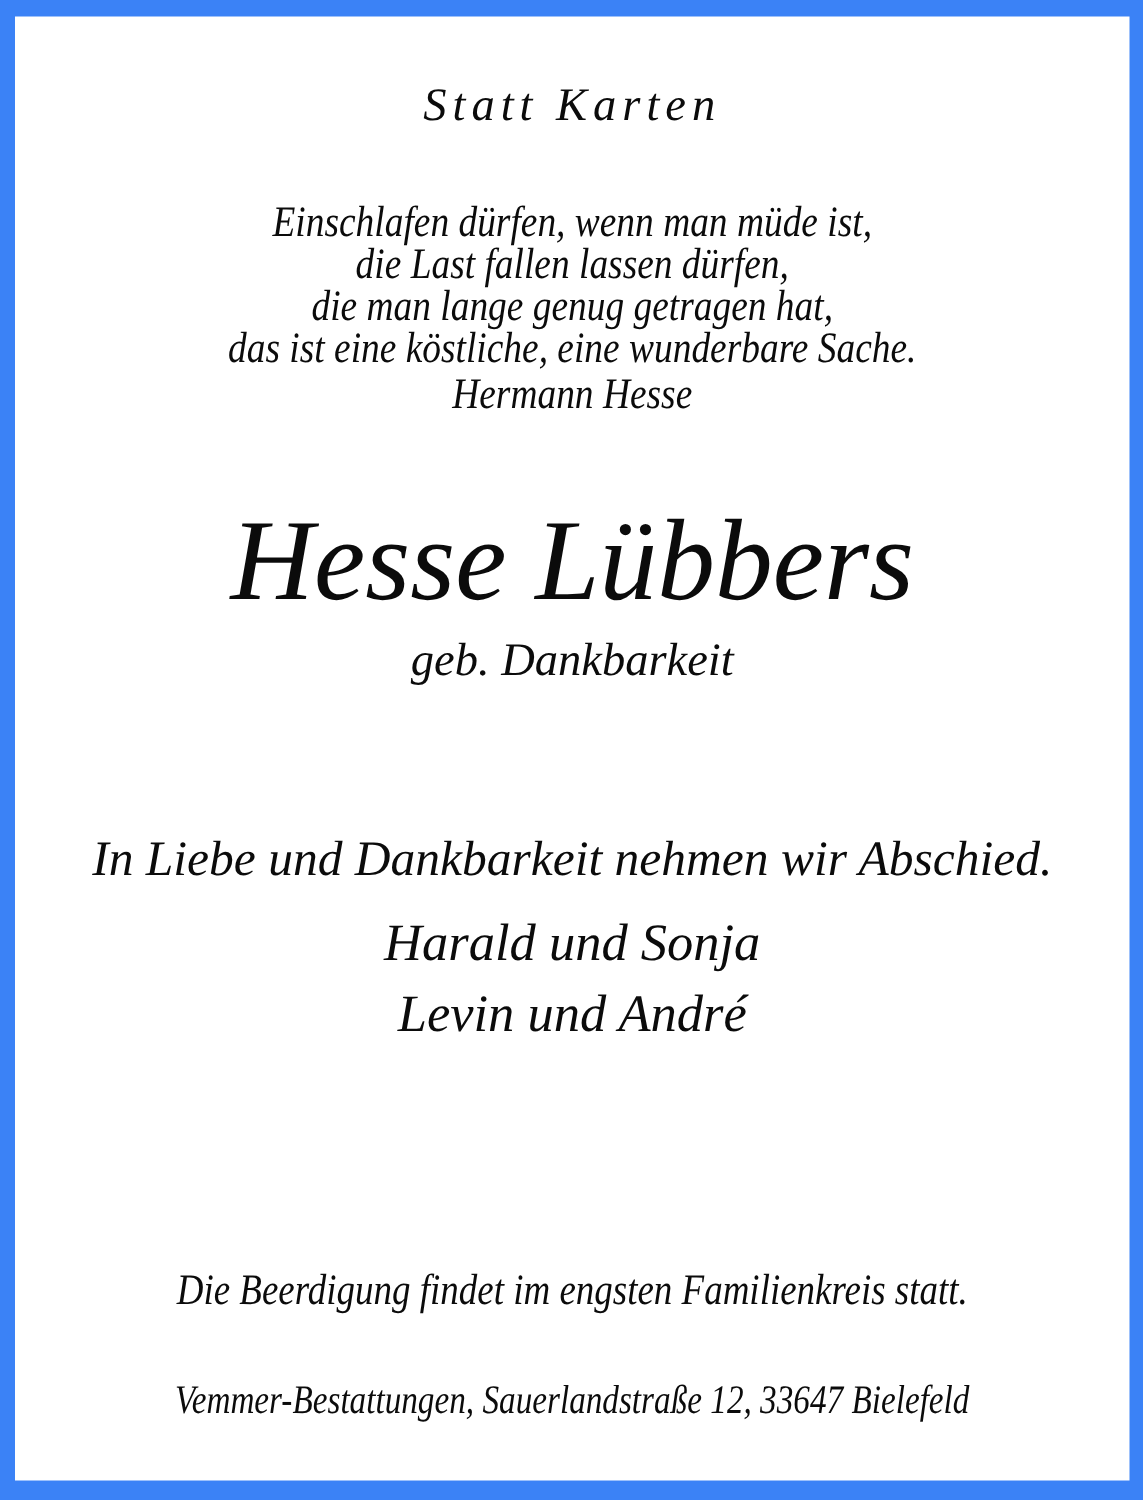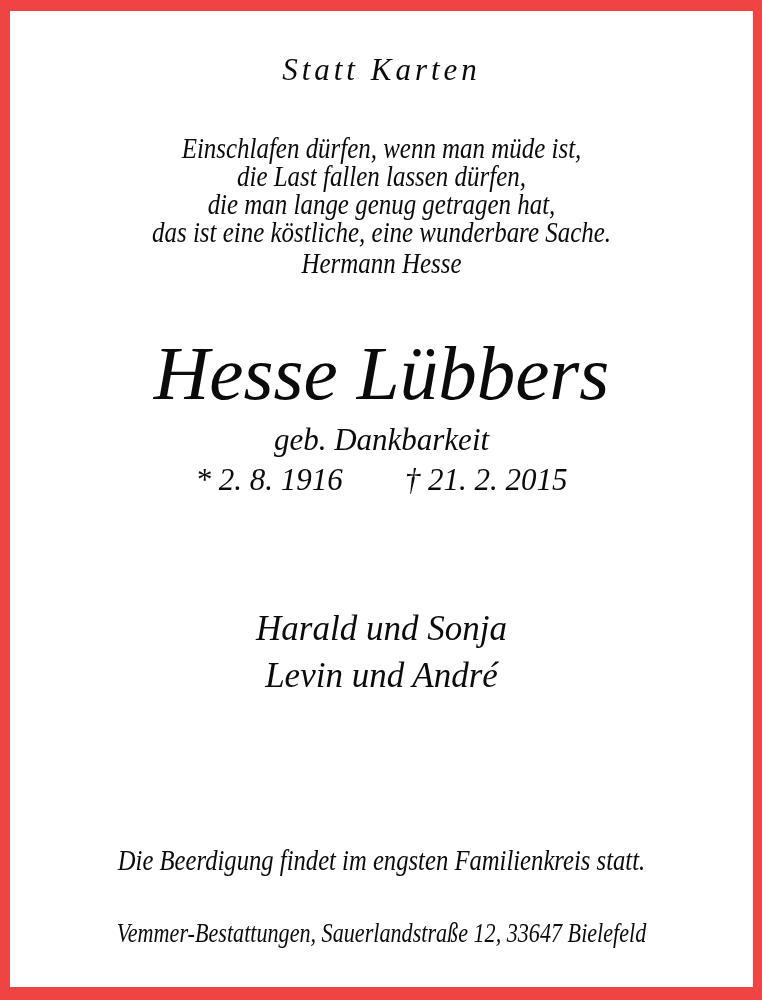--- a/index.html
+++ b/index.html
@@ -1,20 +1,20 @@
 <!DOCTYPE html>
 <html><head>
 <meta charset="utf-8">
 <style>
   html, body { margin: 0; padding: 0; background: #000; }
   .page {
     position: relative;
     width: 762px;
     height: 1000px;
-    background: #ef4444;
+    background: #3b82f6;
     overflow: hidden;
     font-family: "Liberation Serif", "DejaVu Serif", serif;
     font-style: italic;
     color: #0b0b0b;
   }
   .sheet {
     position: absolute;
     left: 10px; top: 11px; right: 9px; bottom: 13px;
     background: #ffffff;
   }
@@ -94,25 +94,22 @@
     <div>die Last fallen lassen dürfen,</div>
     <div>die man lange genug getragen hat,</div>
     <div>das ist eine köstliche, eine wunderbare Sache.</div>
     <div class="quote-attribution">Hermann Hesse</div>
   </div>
 
   <div class="tblock deceased-name">Hesse Lübbers</div>
 
   <div class="tblock maiden-name">geb. Dankbarkeit</div>
 
-  <div class="tblock dates">
-    <span>* 2. 8. 1916</span>
-    <span>† 21. 2. 2015</span>
-  </div>
 
+  <div class="tblock farewell">In Liebe und Dankbarkeit nehmen wir Abschied.</div>
 
   <div class="tblock mourners">
     <div>Harald und Sonja</div>
     <div>Levin und André</div>
   </div>
 
   <div class="tblock funeral-note">Die Beerdigung findet im engsten Familienkreis statt.</div>
 
   <div class="tblock funeral-home">Vemmer-Bestattungen, Sauerlandstraße 12, 33647 Bielefeld</div>
 </div>

